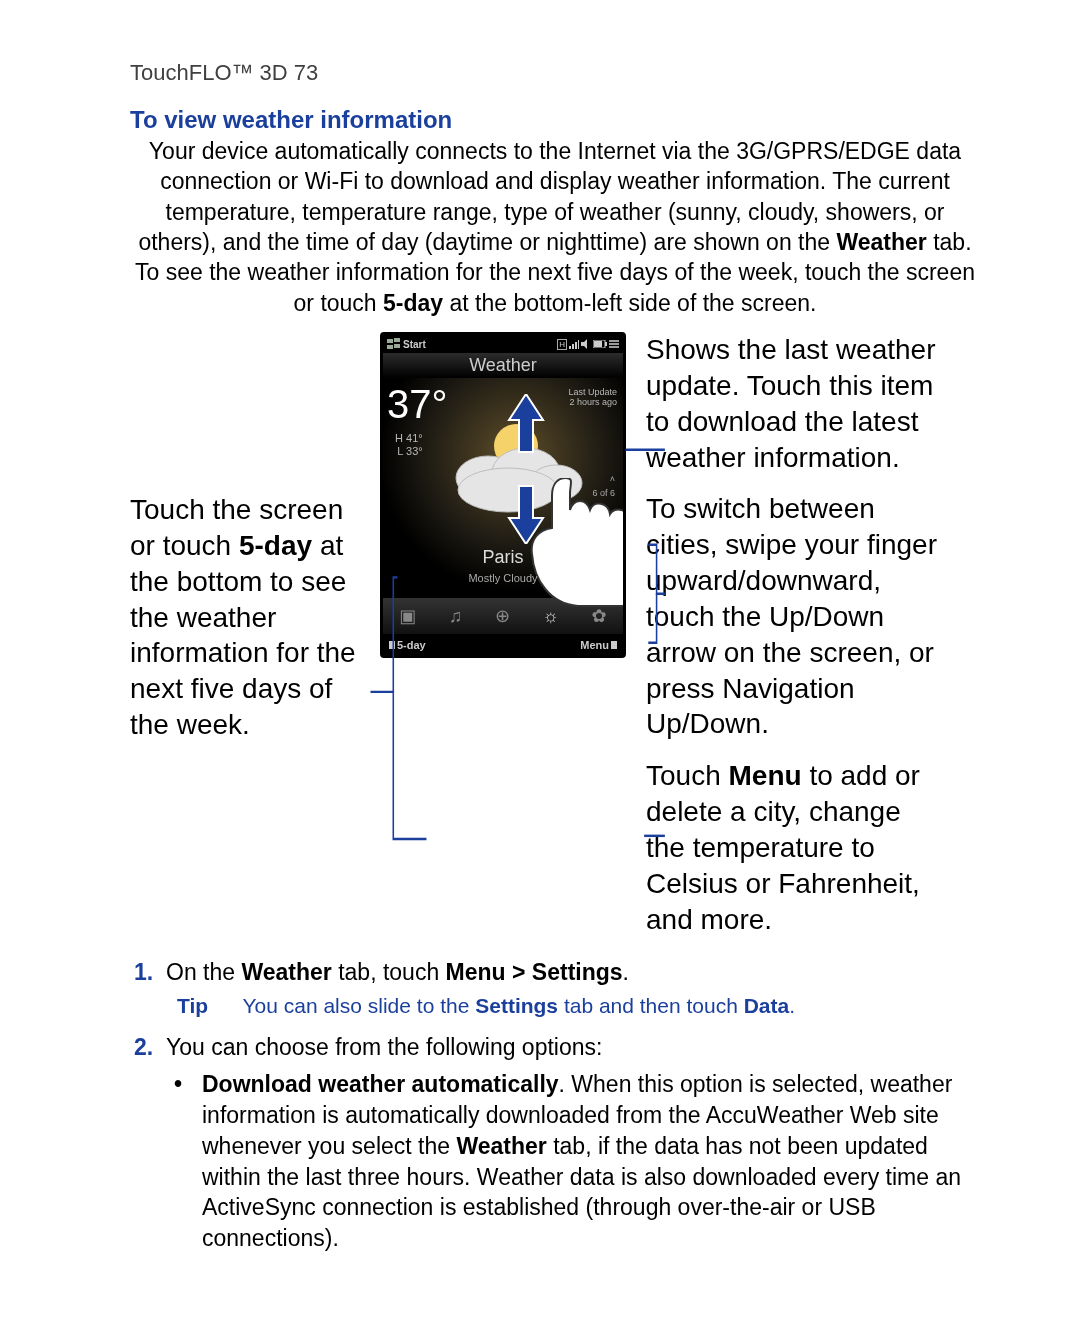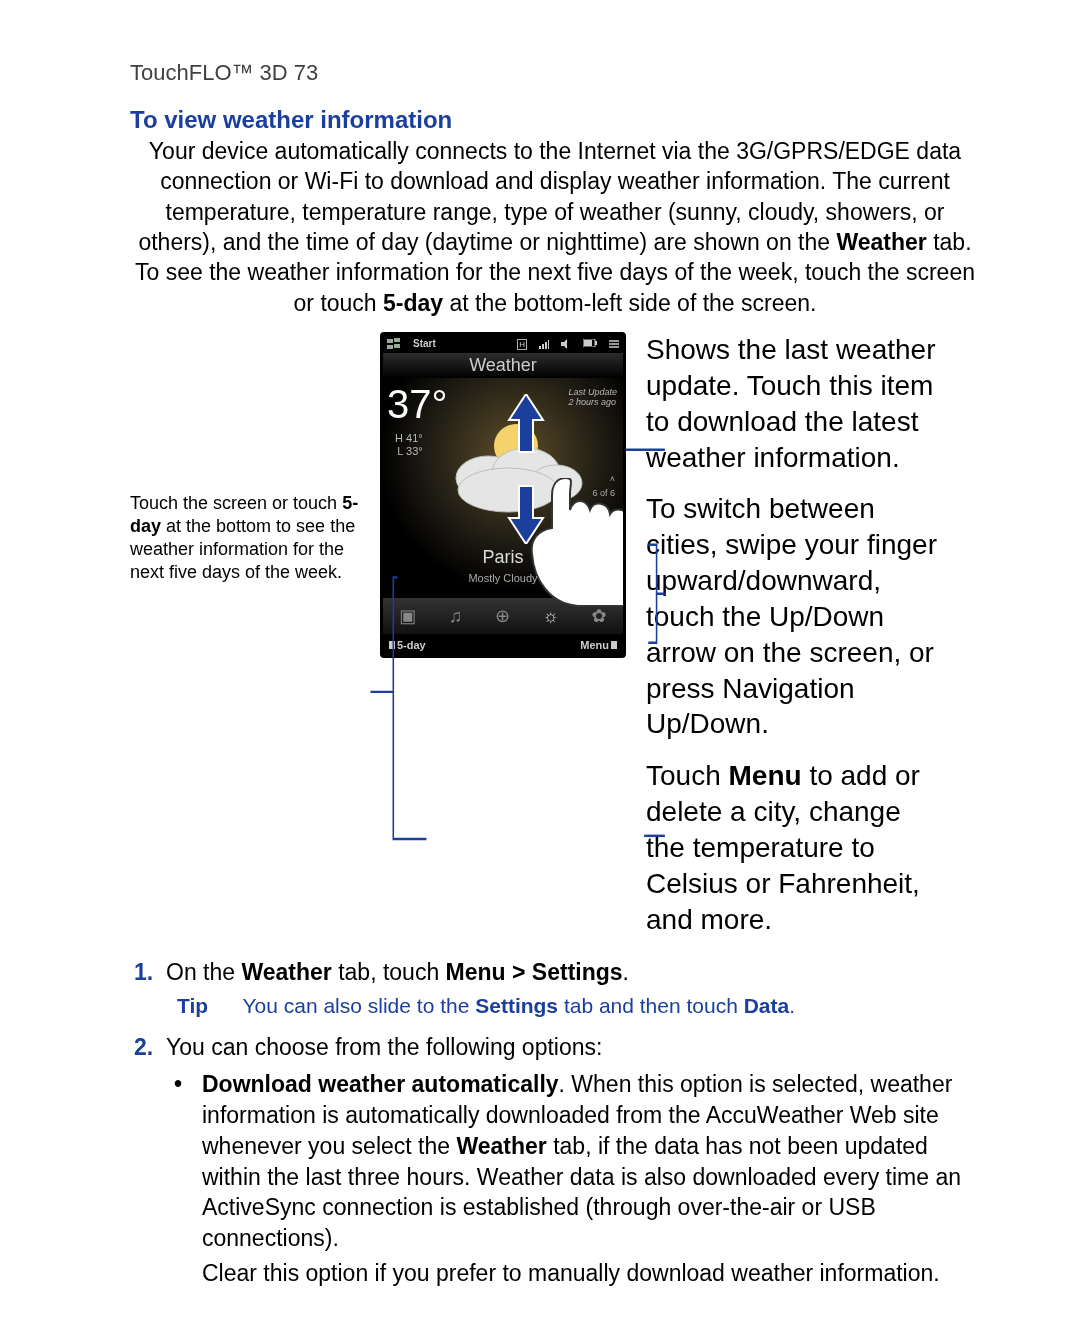--- a/index.html
+++ b/index.html
@@ -39,21 +39,21 @@
   .figure-row {
     display: flex;
     align-items: flex-start;
     gap: 20px;
     margin: 14px 0 20px 0;
     position: relative;
   }
   .left-callouts {
     width: 230px;
     padding-top: 160px;
-    font-size: 18px;
+    font-size: 28px;
     line-height: 1.28;
   }
   .right-callouts {
     width: 300px;
     font-size: 28px;
     line-height: 1.28;
     display: flex;
     flex-direction: column;
     gap: 16px;
   }
@@ -73,21 +73,21 @@
     height: 18px;
     background: #000;
     color: #ccc;
     font-size: 10px;
     display: flex;
     justify-content: space-between;
     align-items: center;
     padding: 0 4px;
   }
   .phone-status .left-grp, .phone-status .right-grp {
-    display: flex; align-items: flex-start; gap: 12px;
+    display: flex; align-items: center; gap: 2px;
   }
   .phone-status svg { display:block; }
   .phone-title {
     text-align: center;
     color: #ccc;
     font-size: 18px;
     padding: 2px 0;
     background: linear-gradient(#2c2c2c, #000);
   }
   .phone-body {
@@ -107,23 +107,22 @@
     top: 54px; left: 12px;
     font-size: 11px; color:#b8b8b8;
     line-height: 1.2;
     text-align: right;
   }
   .last-update {
     position: absolute;
     top: 10px; right: 6px;
     font-size: 9px;
     color:#b8b8b8;
-    text-align:left;
+    text-align:right;
     line-height:1.1;
-    font-style:italic;
   }
   .cloud {
     position: absolute;
     top: 40px; left: 55px; width:150px; height:110px;
   }
   .finger {
     position: absolute;
     right: -8px; top: 100px;
     width: 105px; height: 130px;
     pointer-events:none;
@@ -394,19 +393,18 @@
           <span>You can also slide to the </span><b>Settings</b><span> tab and then touch </span><b>Data</b><span>.</span>
         </span>
       </div>
     </li>
     <li>
       <span class="num">2.</span>
       <span>You can choose from the following options:</span>
       <ul class="bullets">
         <li>
           <b>Download weather automatically</b><span>. When this option is selected, weather information is automatically downloaded from the AccuWeather Web site whenever you select the </span><b>Weather</b><span> tab, if the data has not been updated within the last three hours. Weather data is also downloaded every time an ActiveSync connection is established (through over-the-air or USB connections).</span>
-          <div class="bullet-trail" style="margin-left:0;">Clear this option if you prefer to manually download weather information.</div>
         </li>
       </ul>
     </li>
   </ol>
 
 </div>
 
 </body></html>

